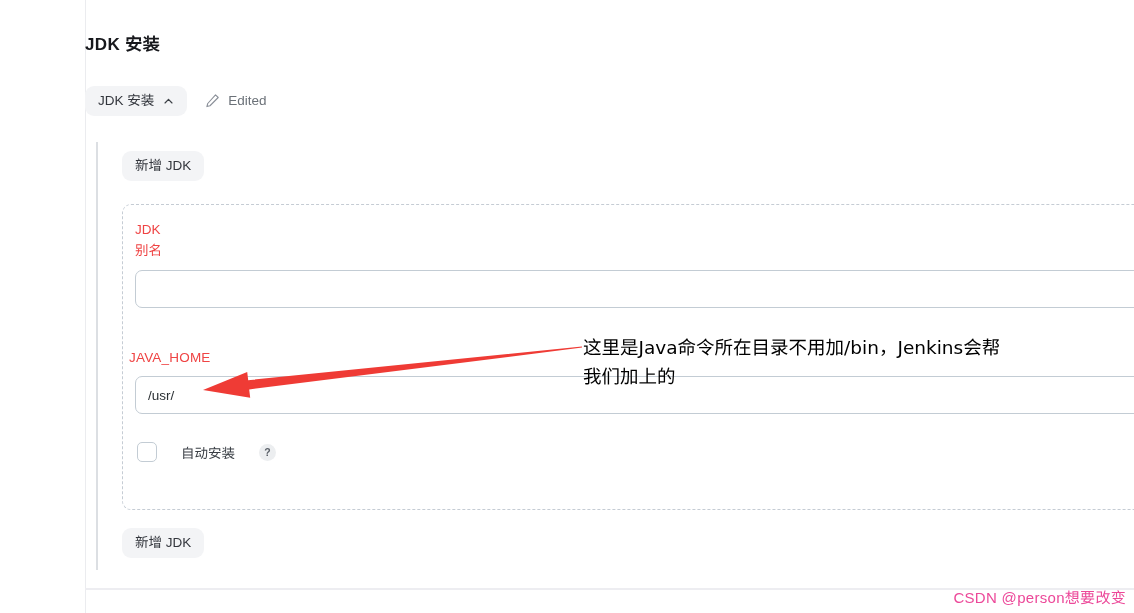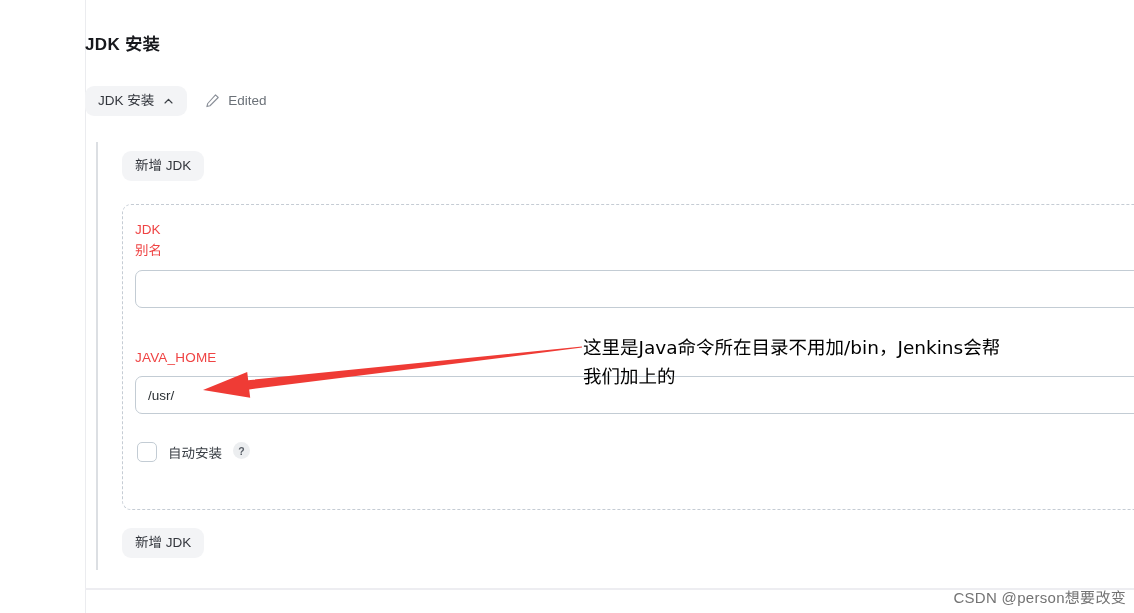--- a/index.html
+++ b/index.html
@@ -117,21 +117,21 @@
   }
 
   .field-label {
     position: absolute;
     font-size: 13.5px;
     color: #ef4444;
     line-height: 21px;
     white-space: pre-line;
   }
   #label-jdk-alias { left: 135px; top: 219px; }
-  #label-java-home { left: 135px; top: 347px; letter-spacing: 0.2px; }
+  #label-java-home { left: 129px; top: 347px; letter-spacing: 0.2px; }
 
   .text-input {
     position: absolute;
     height: 38px;
     box-sizing: border-box;
     border: 1.5px solid #c3ccd4;
     border-radius: 7px;
     background: #ffffff;
     padding: 0 12px;
     font-size: 13.5px;
@@ -149,22 +149,22 @@
     top: 376px;
     width: 1035px;
   }
 
   
   #auto-install-row {
     position: absolute;
     left: 137px;
     top: 442px;
     display: flex;
-    align-items: flex-start;
-    gap: 11px;
+    align-items: center;
+    gap: 24px;
   }
   .checkbox-box {
     width: 20px;
     height: 20px;
     border: 1.5px solid #c3ccd4;
     border-radius: 5px;
     background: #fff;
     box-sizing: border-box;
     cursor: pointer;
     flex: none;
@@ -219,21 +219,21 @@
     font-family: "DejaVu Sans", "Liberation Sans", sans-serif;
     white-space: pre-line;
   }
 
   
   #watermark {
     position: absolute;
     right: 8px;
     bottom: 6px;
     font-size: 15px;
-    color: #737373;
+    color: #ec4899;
     white-space: nowrap;
     letter-spacing: 0.3px;
   }
 </style>
 </head>
 <body>
 
 <div id="page-frame"></div>
 
 <div id="section-title">JDK 安装</div>

